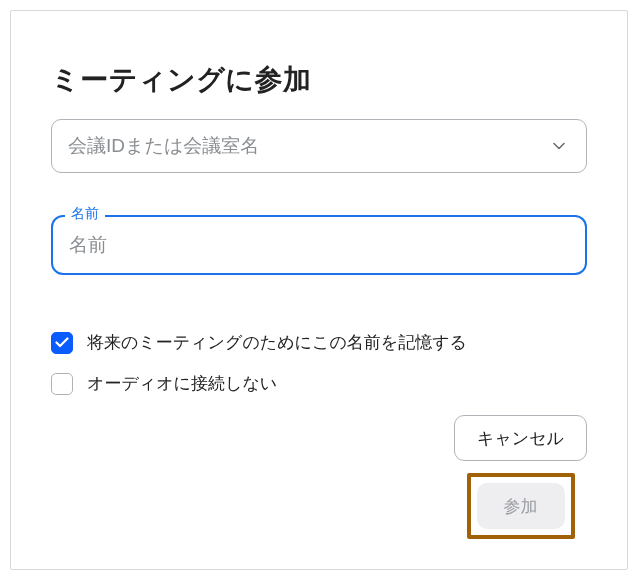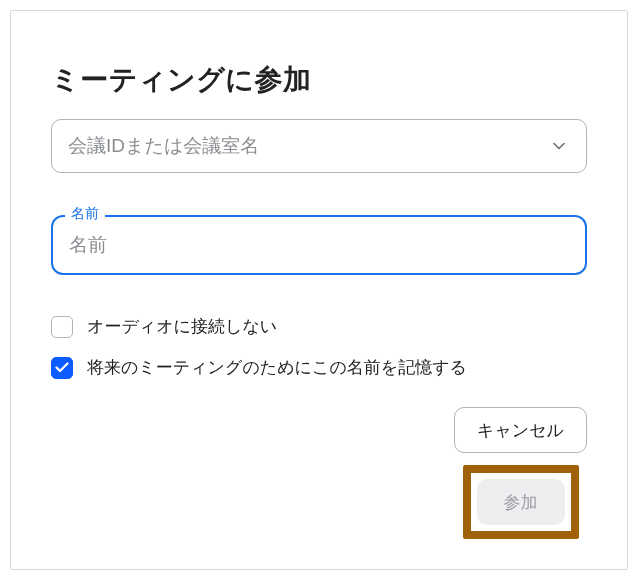--- a/index.html
+++ b/index.html
@@ -42,21 +42,21 @@
     }
     .dropdown-chevron {
       width: 14px;
       height: 14px;
       display: flex;
       align-items: center;
       justify-content: center;
     }
     .field-wrap {
       position: relative;
-      margin-bottom: 40px;
+      margin-bottom: 56px;
     }
     .field-label {
       position: absolute;
       top: -10px;
       left: 14px;
       background: #fff;
       padding: 0 6px;
       font-size: 14px;
       color: #1a73e8;
     }
@@ -120,21 +120,21 @@
       display: flex;
       align-items: center;
       justify-content: center;
     }
     .btn-cancel {
       border: 1px solid #b0b3b8;
       background: #fff;
       color: #222;
     }
     .btn-join-wrap {
-      border: 8px solid #a16207;
+      border: 4px solid #a16207;
       padding: 6px;
       border-radius: 2px;
     }
     .btn-join {
       border: none;
       background: #eeeef0;
       color: #9a9da2;
       min-width: 88px;
     }
   </style>
@@ -153,33 +153,33 @@
         </svg>
     </span>
   </div>
 
   <div class="field-wrap">
     <span class="field-label">名前</span>
     <input class="text-input" type="text" placeholder="名前" style="">
   </div>
 
   <div class="checkbox-row">
-    <span class="checkbox">
-      
-    </span>
-    <span class="checkbox-label">オーディオに接続しない</span>
-  </div>
-
-  <div class="checkbox-row">
     <span class="checkbox checked">
       <svg width="14" height="11" viewBox="0 0 14 11">
           <path d="M1.5 5.5 L5 9 L12.5 1.5" stroke="#fff" stroke-width="2.2" fill="none" stroke-linecap="round" stroke-linejoin="round"></path>
         </svg>
     </span>
     <span class="checkbox-label">将来のミーティングのためにこの名前を記憶する</span>
+  </div>
+
+  <div class="checkbox-row">
+    <span class="checkbox">
+      
+    </span>
+    <span class="checkbox-label">オーディオに接続しない</span>
   </div>
 
 
   <div class="button-row">
     <button class="btn btn-cancel">キャンセル</button>
     <div class="btn-join-wrap">
       <button class="btn btn-join">参加</button>
     </div>
   </div>
 

